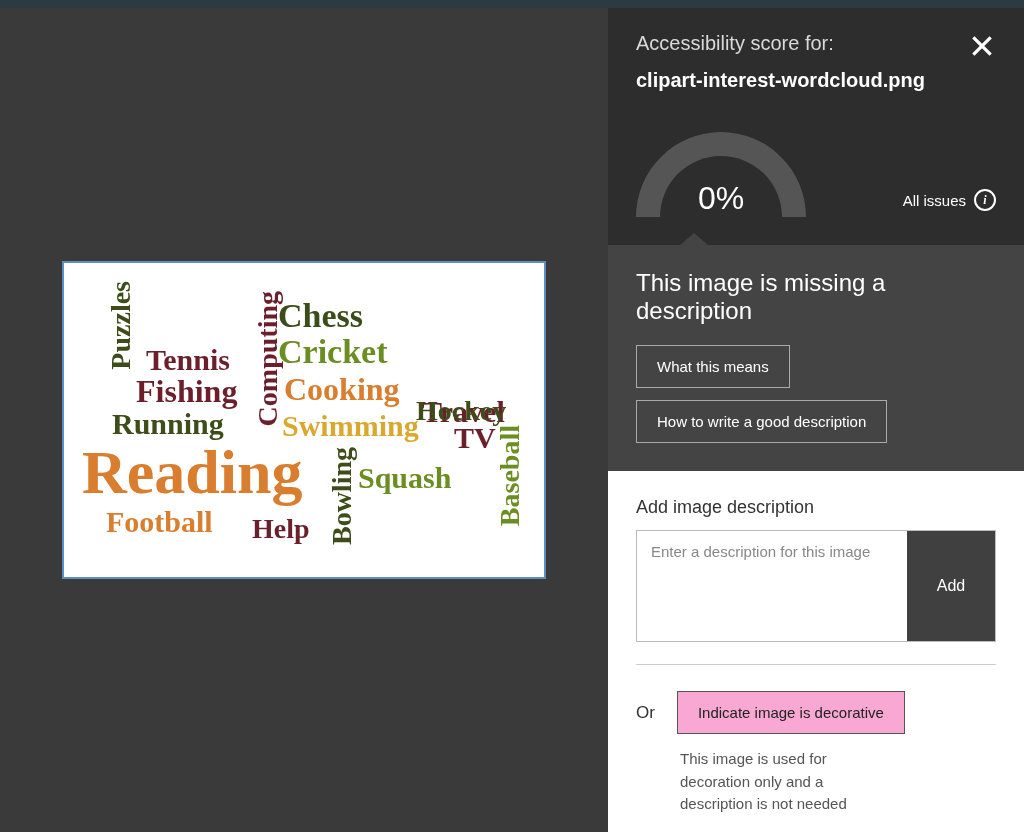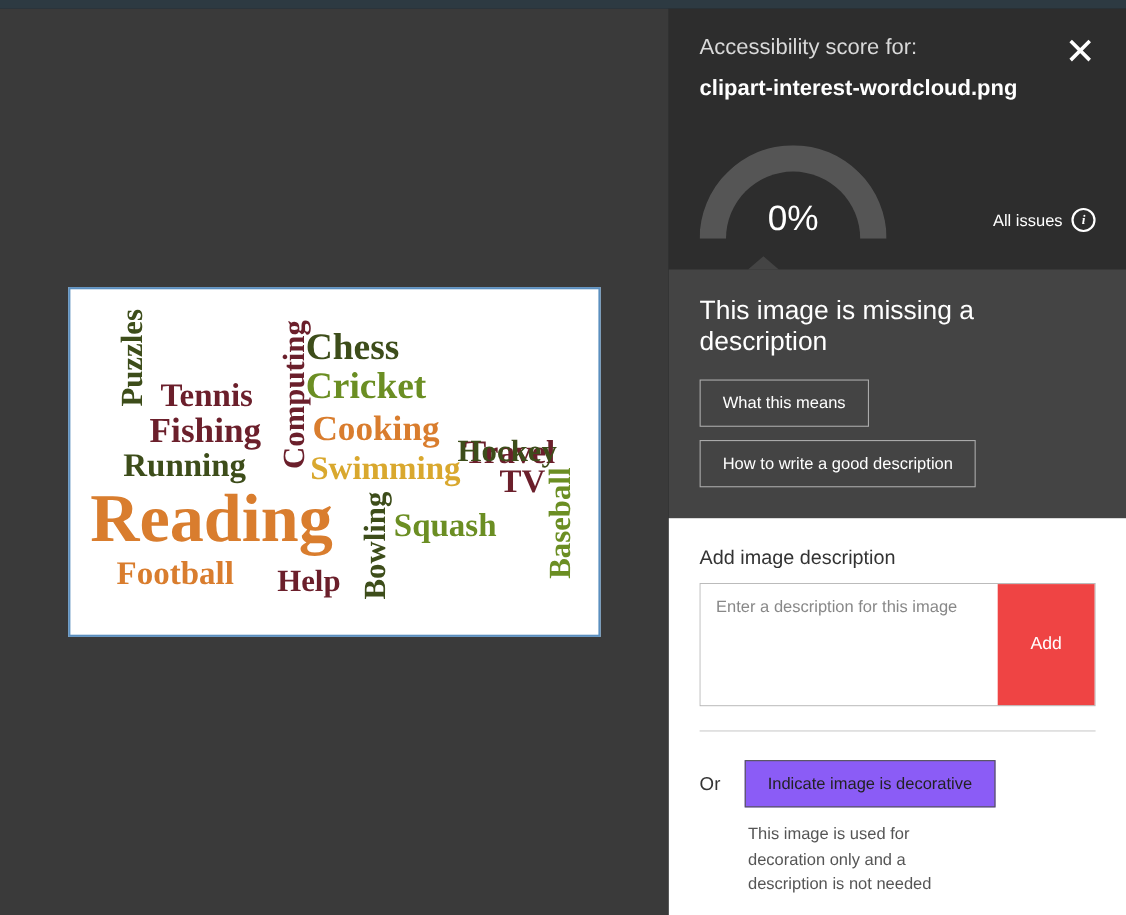--- a/index.html
+++ b/index.html
@@ -23,25 +23,25 @@
   .info-circle { width: 22px; height: 22px; border: 2px solid #fff; border-radius: 50%; display: flex; align-items: center; justify-content: center; font-style: italic; font-family: Georgia, serif; font-size: 12px; font-weight: bold; }
   .issue-block { background: #444; padding: 24px 28px 28px 28px; position: relative; }
   .issue-block::before { content: ""; position: absolute; top: -12px; left: 72px; width: 0; height: 0; border-left: 14px solid transparent; border-right: 14px solid transparent; border-bottom: 12px solid #444; }
   .issue-title { color: #fff; font-size: 24px; font-weight: 300; margin-bottom: 20px; }
   .ghost-btn { display: inline-block; border: 1px solid #aaa; color: #fff; font-size: 15px; padding: 12px 20px; margin-bottom: 12px; cursor: pointer; background: transparent; }
   .white-block { background: #fff; padding: 26px 28px 14px 28px; flex: 1; color: #333; }
   .add-label { font-size: 18px; margin-bottom: 12px; color: #333; }
   .desc-row { display: flex; border: 1px solid #bbb; height: 112px; margin-bottom: 22px; }
   .desc-input { flex: 1; border: none; padding: 12px 14px; font-size: 15px; resize: none; outline: none; font-family: inherit; color: #333; }
   .desc-input::placeholder { color: #888; }
-  .add-btn { width: 88px; background: #ef4444; color: #fff; border: none; font-size: 16px; cursor: pointer; }
+  .add-btn { width: 88px; background: #404040; color: #fff; border: none; font-size: 16px; cursor: pointer; }
   .hr { border: none; border-top: 1px solid #ccc; margin-bottom: 26px; }
   .or-row { display: flex; align-items: center; gap: 22px; margin-bottom: 14px; }
   .or-text { font-size: 17px; color: #333; }
-  .outline-btn { border: 1px solid #555; background: #8b5cf6; color: #222; font-size: 15px; padding: 12px 20px; cursor: pointer; }
+  .outline-btn { border: 1px solid #555; background: #f9a8d4; color: #222; font-size: 15px; padding: 12px 20px; cursor: pointer; }
   .deco-note { font-size: 15px; color: #555; margin-left: 44px; line-height: 1.5; max-width: 220px; }
   .help-row { display: flex; align-items: center; gap: 6px; margin-top: 18px; color: #222; font-weight: 700; font-size: 15px; }
   .help-icon { width: 18px; height: 18px; border: 2px solid #222; border-radius: 50%; display: flex; align-items: center; justify-content: center; font-size: 12px; }
 </style>
 </head>
 <body>
 
 <div class="top-bar"></div>
 <div class="app">
   <div class="preview-pane">

